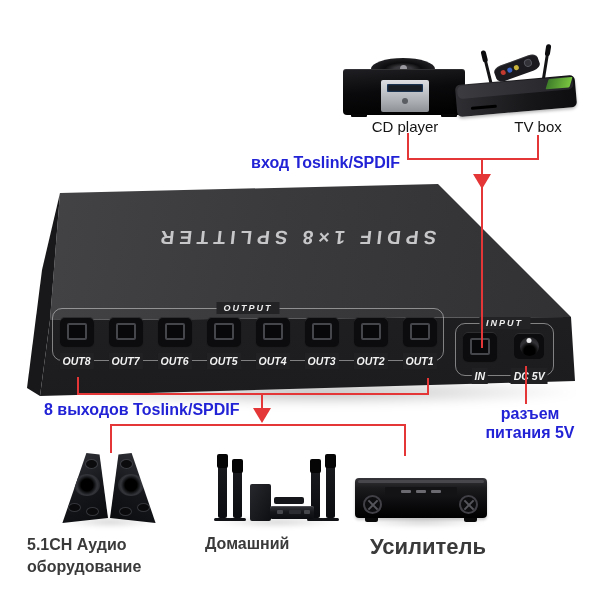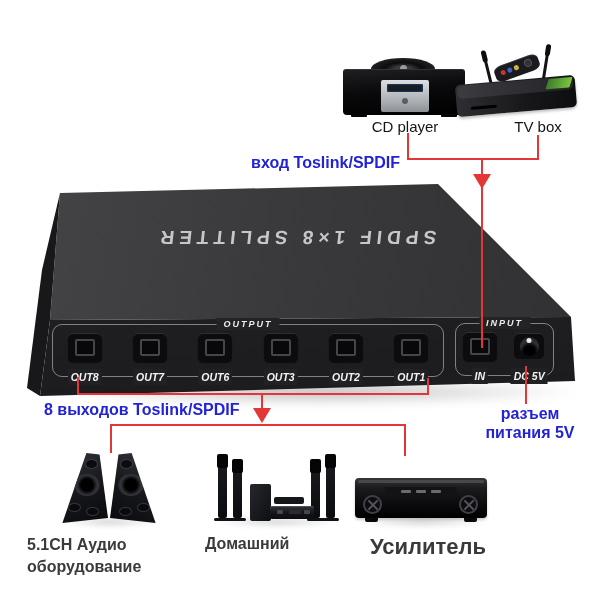--- a/index.html
+++ b/index.html
@@ -178,41 +178,53 @@
     <div>разъем</div>
     <div>питания 5V</div>
   </div>
 
   <div class="abs" id="device-shadow"></div>
   <div class="face" id="face-top"></div>
   <div class="face" id="face-left"></div>
   <div class="face" id="face-front"></div>
   <div class="abs" id="top-text">SPDIF 1×8 SPLITTER</div>
 
-  <div class="pgroup" style="left:52px;top:324px;width:392px;height:53px;">
+  <div class="pgroup" style="left:52px;top:308px;width:392px;height:53px;">
     <div class="bracket"></div>
     <span class="gtitle">OUTPUT</span>
     <div class="cols">
       <div class="pcol">
           <span class="tos">
             <i></i>
           </span>
           <span class="plabel">OUT8</span>
         </div>
       <div class="pcol">
           <span class="tos">
             <i></i>
           </span>
           <span class="plabel">OUT7</span>
         </div>
       <div class="pcol">
           <span class="tos">
             <i></i>
           </span>
           <span class="plabel">OUT6</span>
+        </div>
+      <div class="pcol">
+          <span class="tos">
+            <i></i>
+          </span>
+          <span class="plabel">OUT5</span>
+        </div>
+      <div class="pcol">
+          <span class="tos">
+            <i></i>
+          </span>
+          <span class="plabel">OUT4</span>
         </div>
       <div class="pcol">
           <span class="tos">
             <i></i>
           </span>
           <span class="plabel">OUT3</span>
         </div>
       <div class="pcol">
           <span class="tos">
             <i></i>

